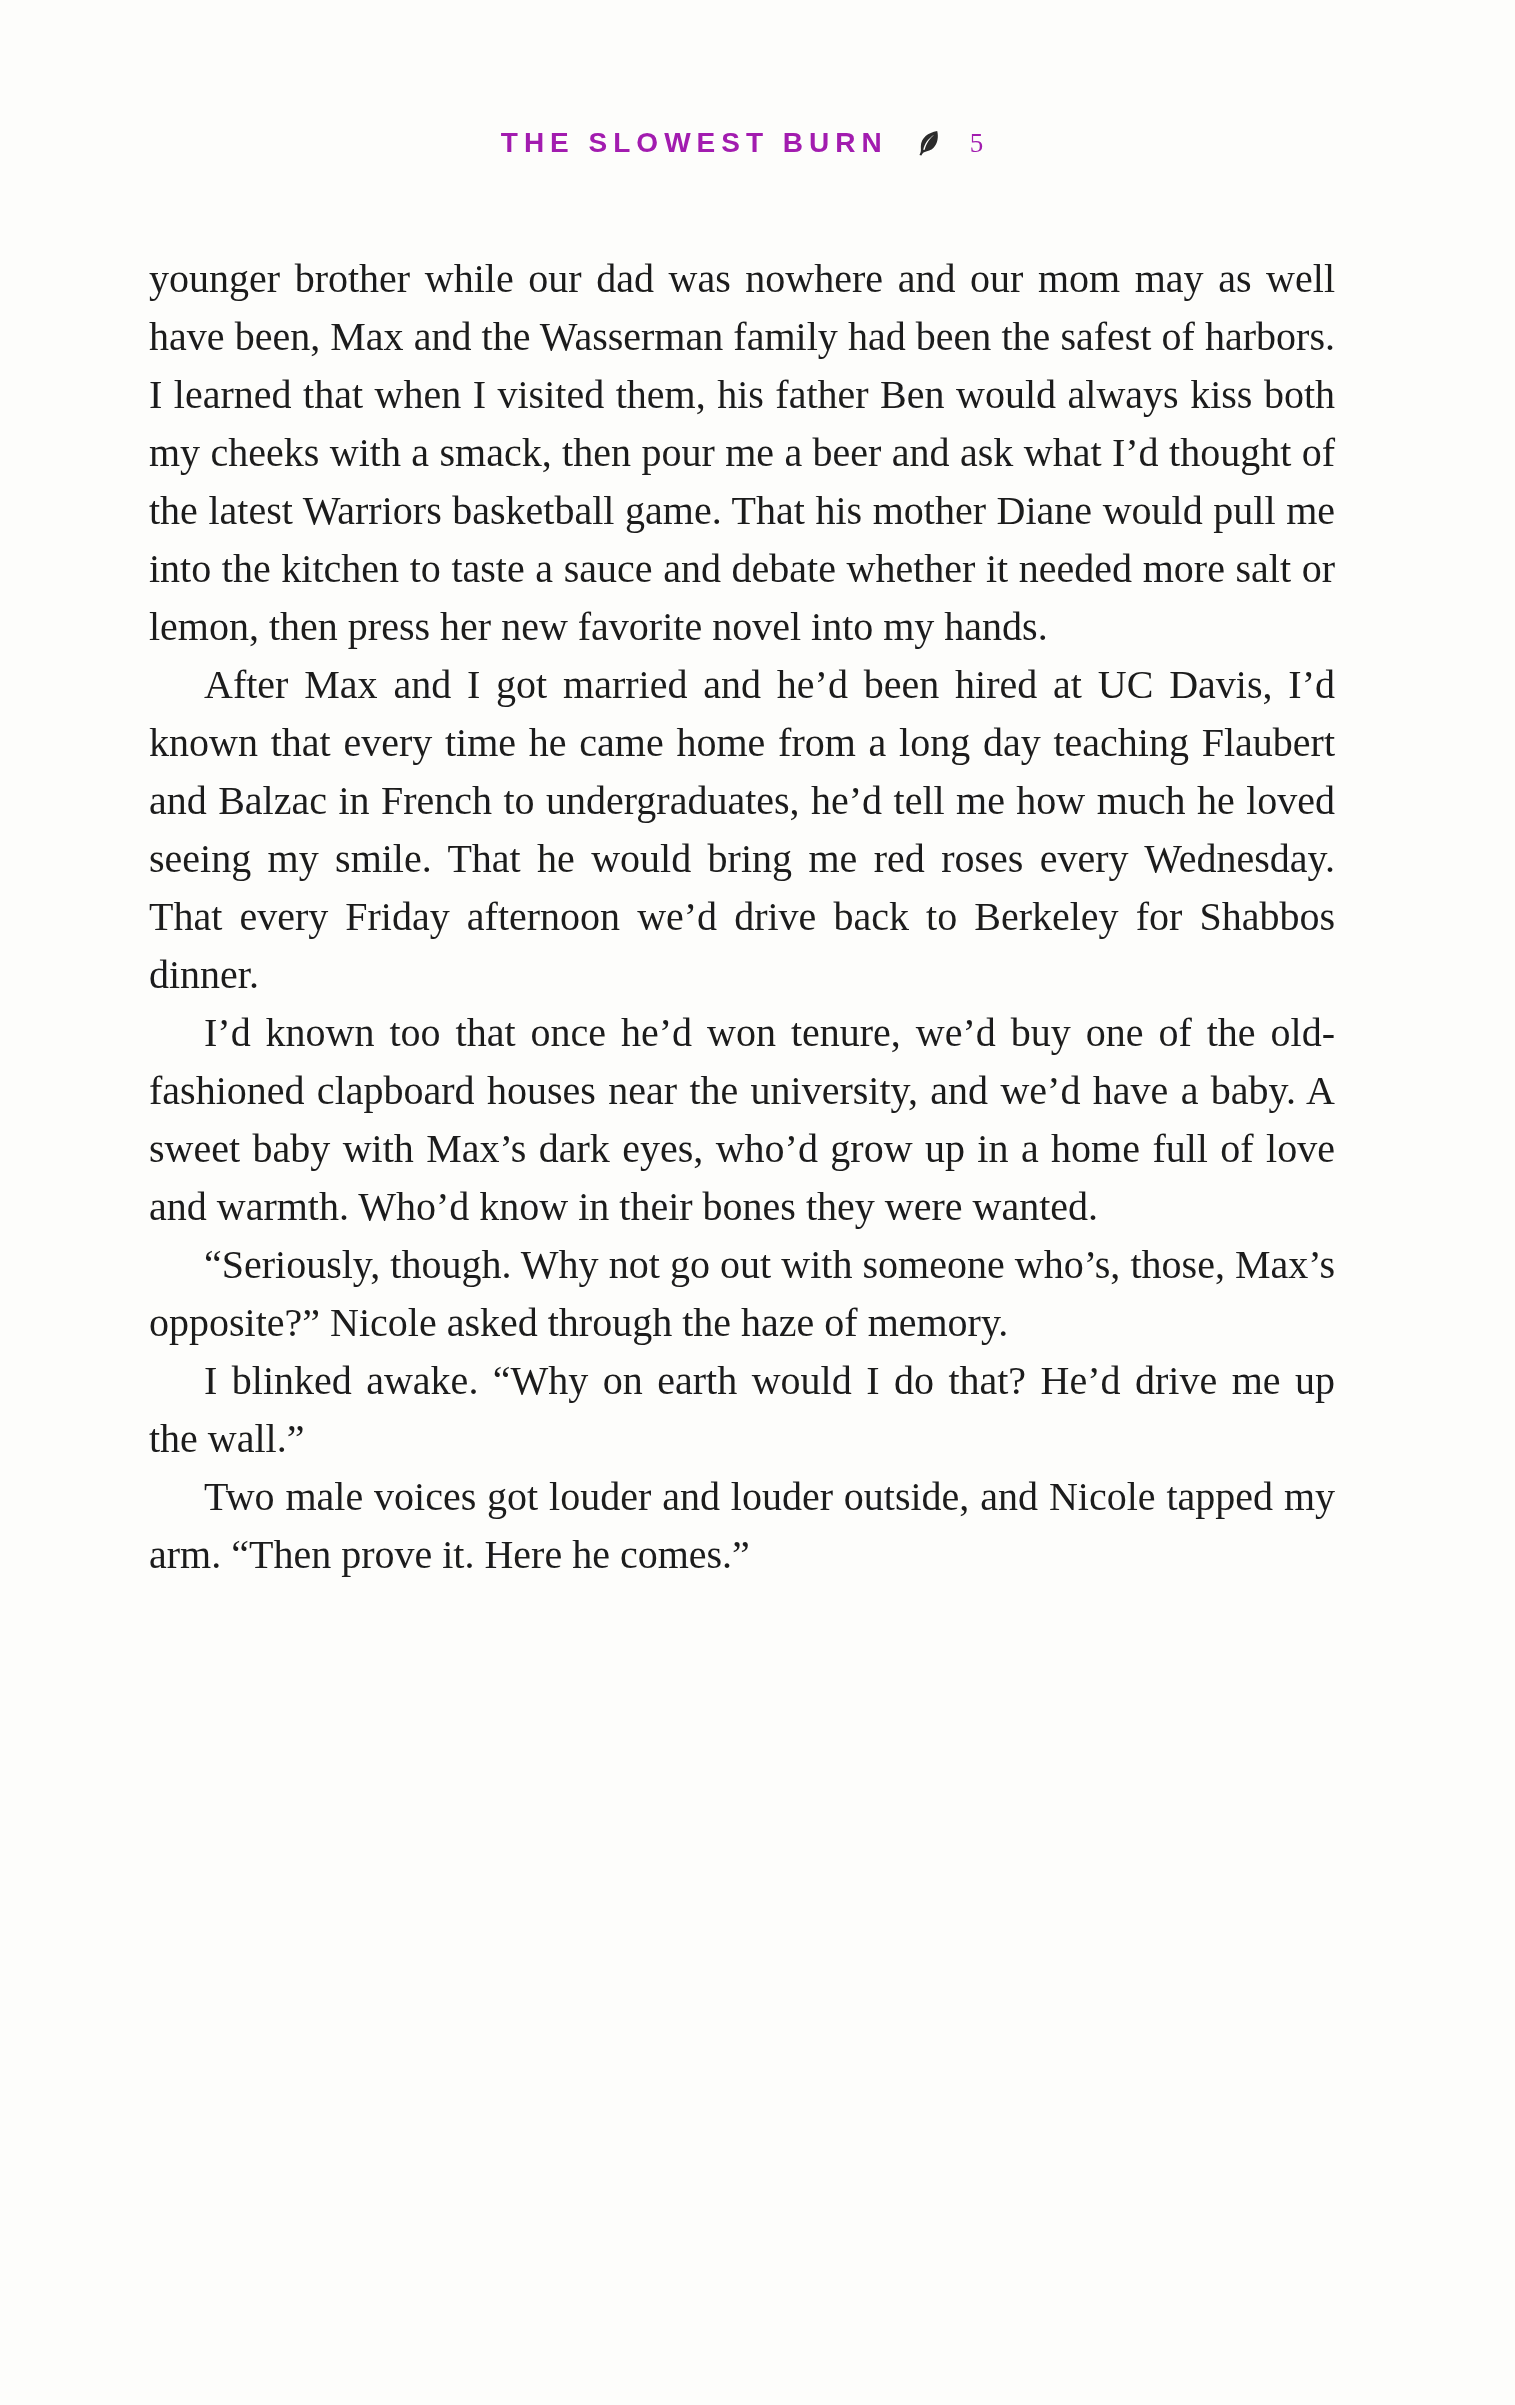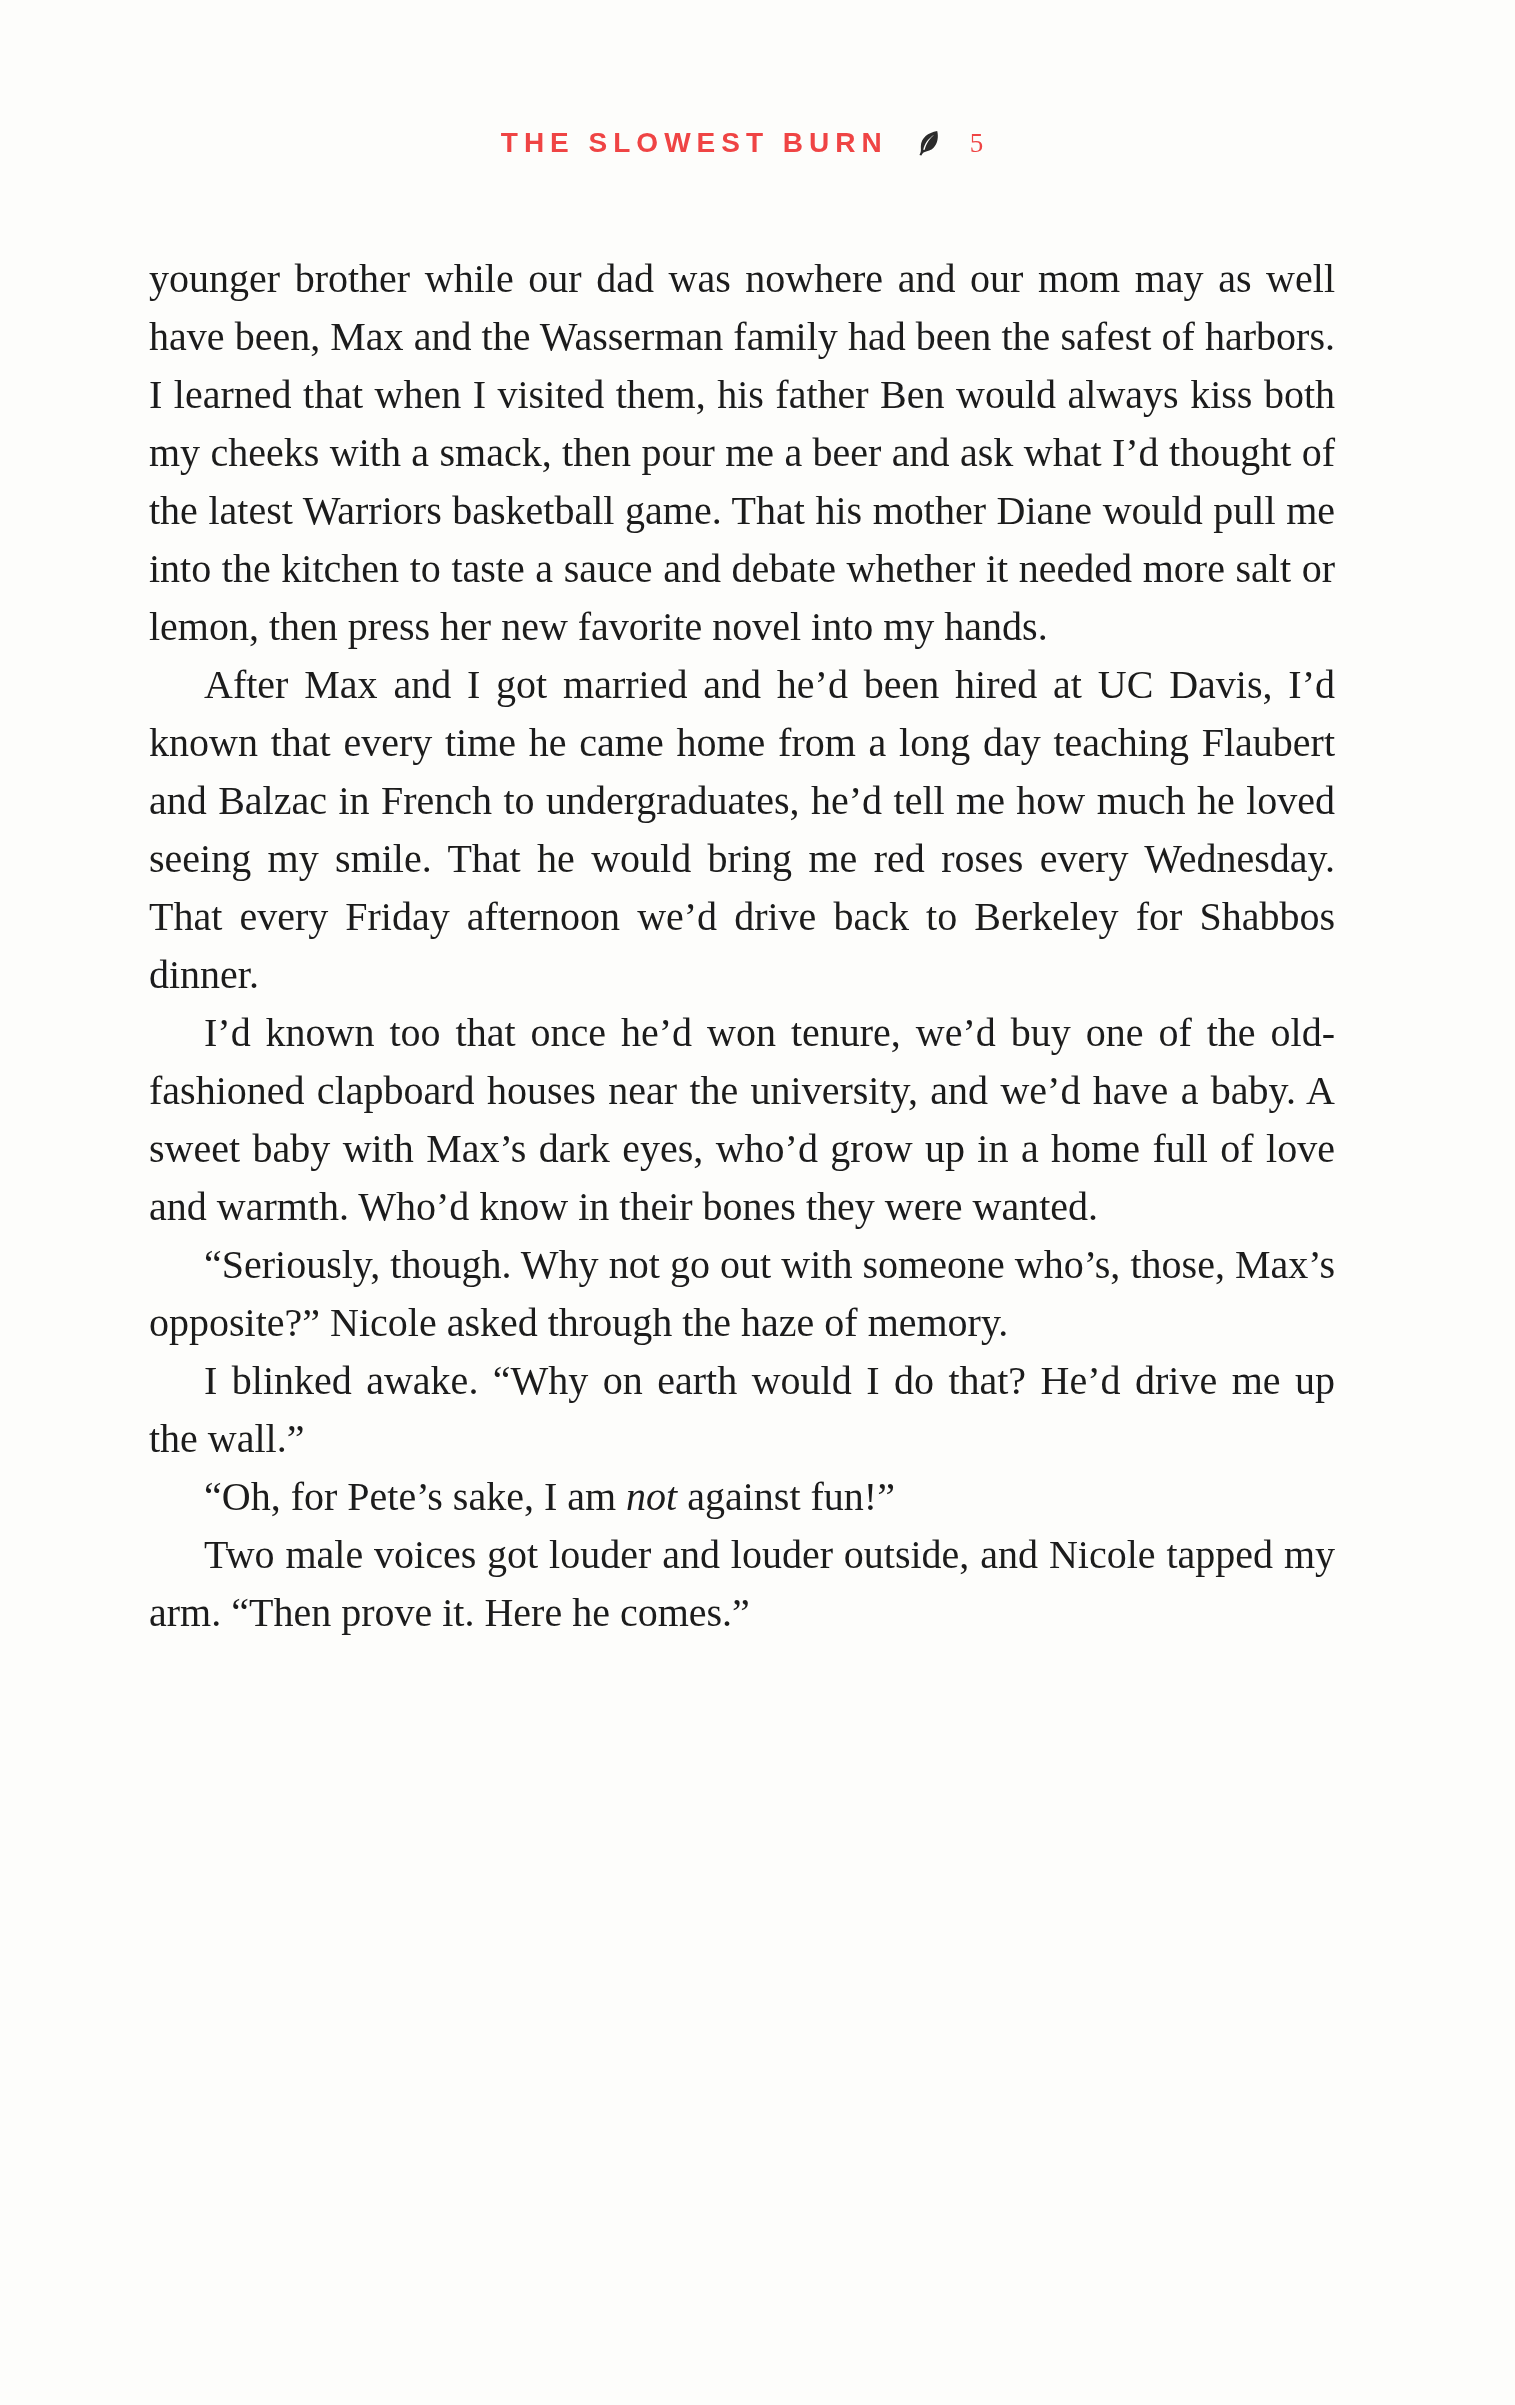--- a/index.html
+++ b/index.html
@@ -25,21 +25,21 @@
   }
   .running-head {
     display: flex;
     align-items: center;
     justify-content: center;
     gap: 26px;
     font-family: "Liberation Sans", sans-serif;
     font-weight: 700;
     font-size: 28px;
     letter-spacing: 6px;
-    color: #ef4444;
+    color: #a21caf;
     margin-bottom: 91px;
   }
   .running-head .page-num {
     letter-spacing: 0;
     font-size: 27px;
     font-weight: 400;
     font-family: "Liberation Serif", serif;
   }
   .ornament {
     display: inline-flex;
@@ -85,19 +85,18 @@
       </span>
       <span class="page-num">5</span>
     </div>
 
     <div class="page-body">
         <p class=""><span>younger brother while our dad was nowhere and our mom may as well have been, Max and the Wasserman family had been the safest of harbors. I learned that when I visited them, his father Ben would always kiss both my cheeks with a smack, then pour me a beer and ask what I’d thought of the latest Warriors basketball game. That his mother Diane would pull me into the kitchen to taste a sauce and debate whether it needed more salt or lemon, then press her new favorite novel into my hands.</span></p>
         <p class="indent"><span>After Max and I got married and he’d been hired at UC Davis, I’d known that every time he came home from a long day teaching Flaubert and Balzac in French to undergraduates, he’d tell me how much he loved seeing my smile. That he would bring me red roses every Wednesday. That every Friday afternoon we’d drive back to Berkeley for Shabbos dinner.</span></p>
         <p class="indent"><span>I’d known too that once he’d won tenure, we’d buy one of the old-fashioned clapboard houses near the university, and we’d have a baby. A sweet baby with Max’s dark eyes, who’d grow up in a home full of love and warmth. Who’d know in their bones they were wanted.</span></p>
         <p class="indent"><span>“Seriously, though. Why not go out with someone who’s, those, Max’s opposite?” Nicole asked through the haze of memory.</span></p>
         <p class="indent"><span>I blinked awake. “Why on earth would I do that? He’d drive me up the wall.”</span></p>
-        <p class="indent"><span>“Oh, for Pete’s sake, I am </span><span class="italic">not</span><span> against fun!”</span></p>
         <p class="indent"><span>Two male voices got louder and louder outside, and Nicole tapped my arm. “Then prove it. Here he comes.”</span></p>
       </div>
 
   </div>
 </div>
 
 
 </body></html>

